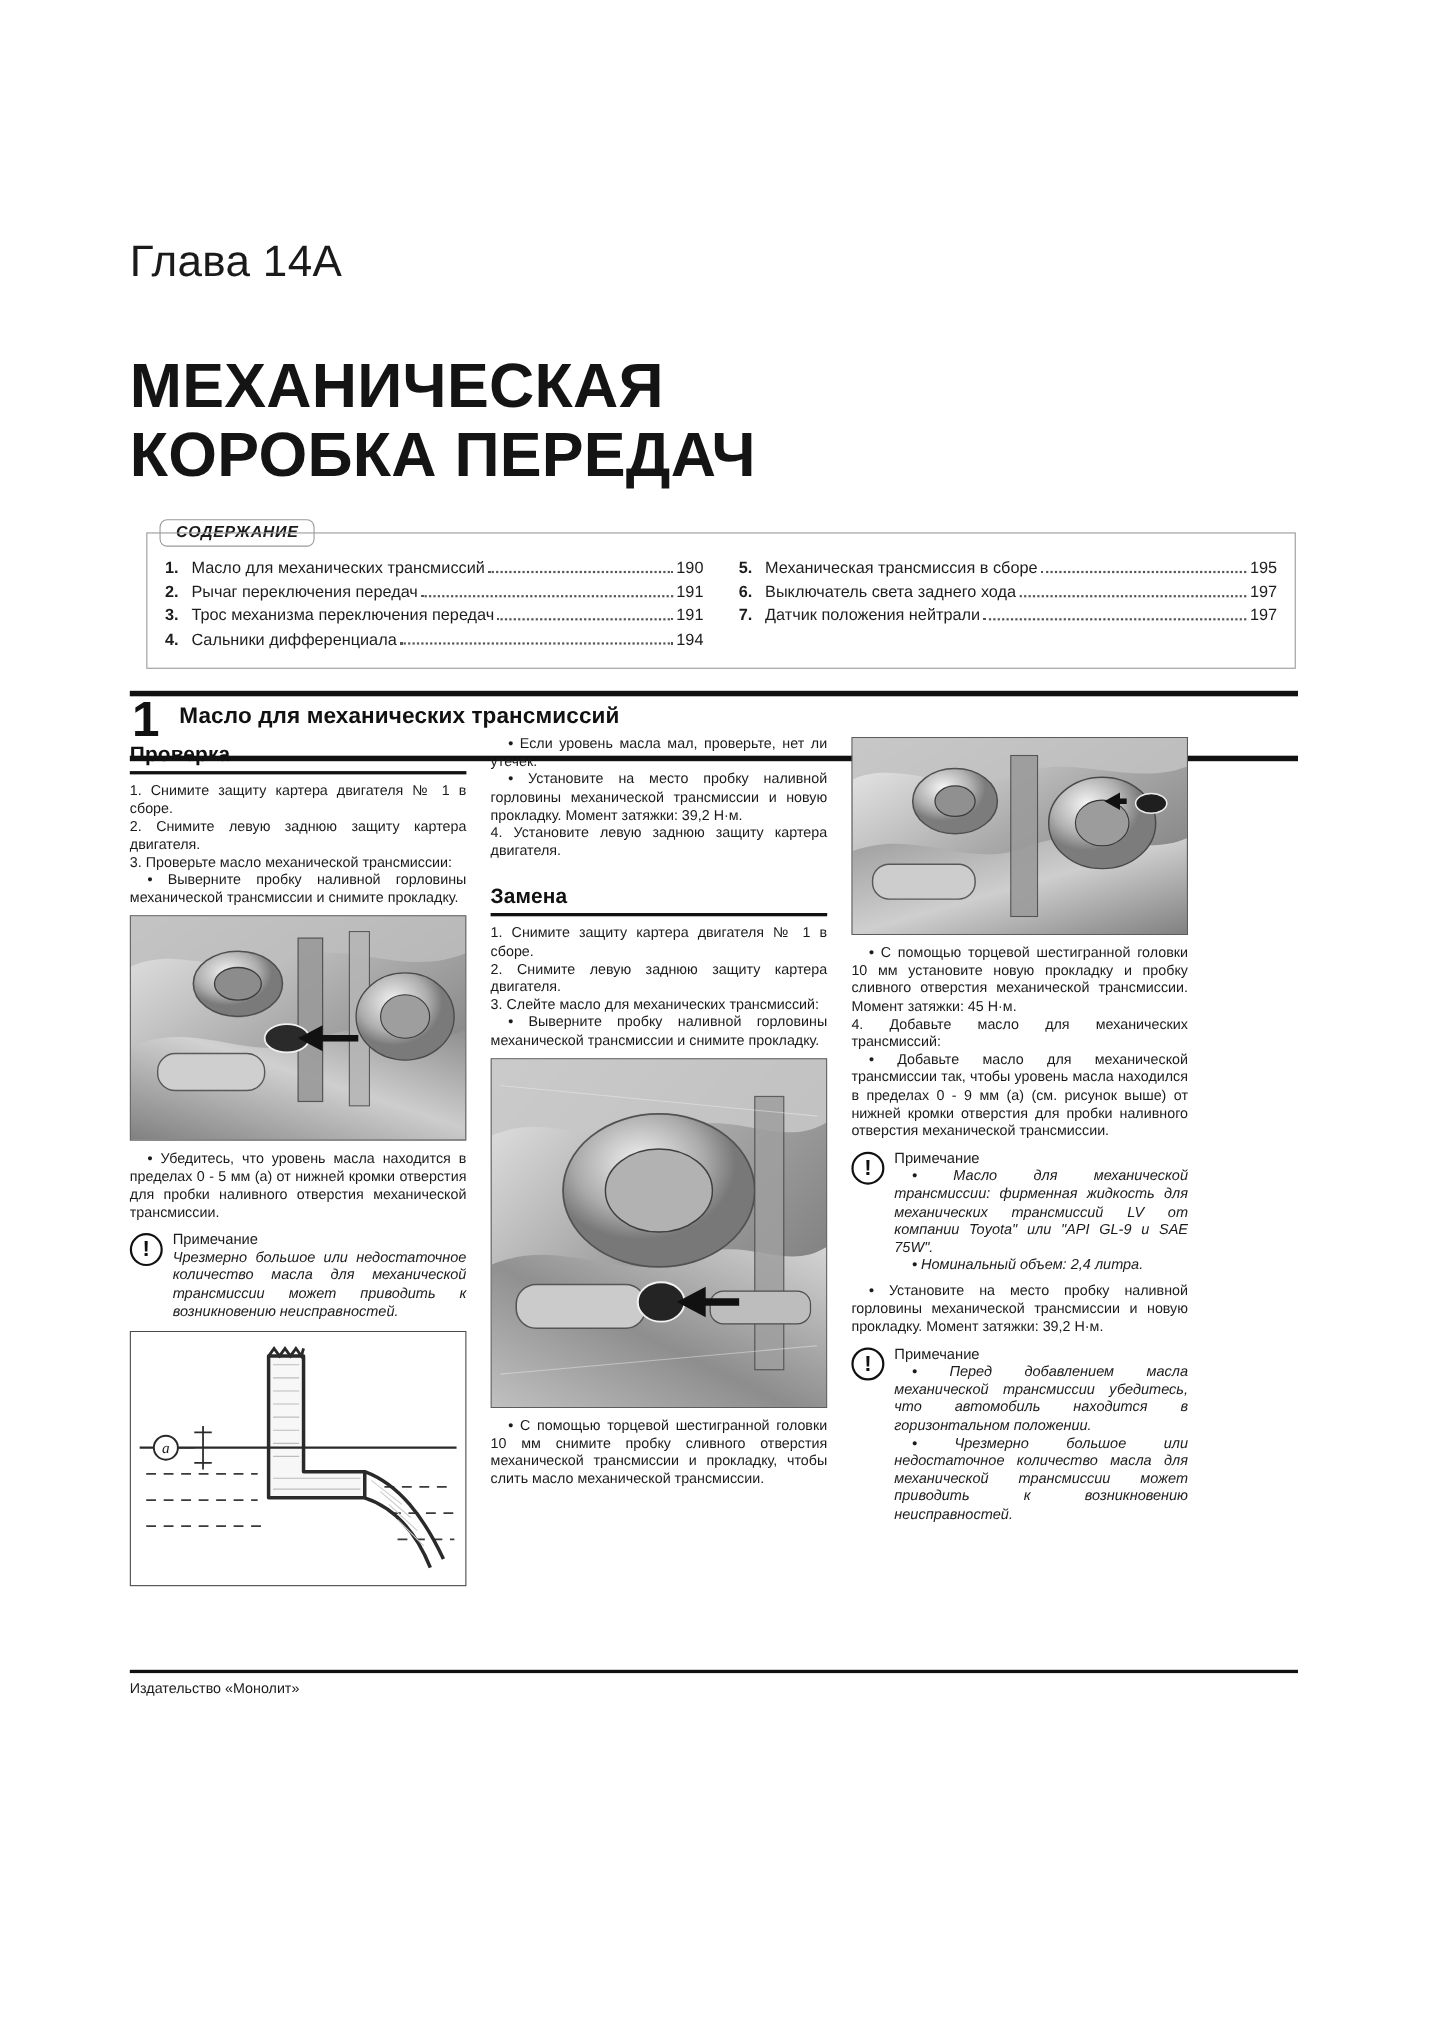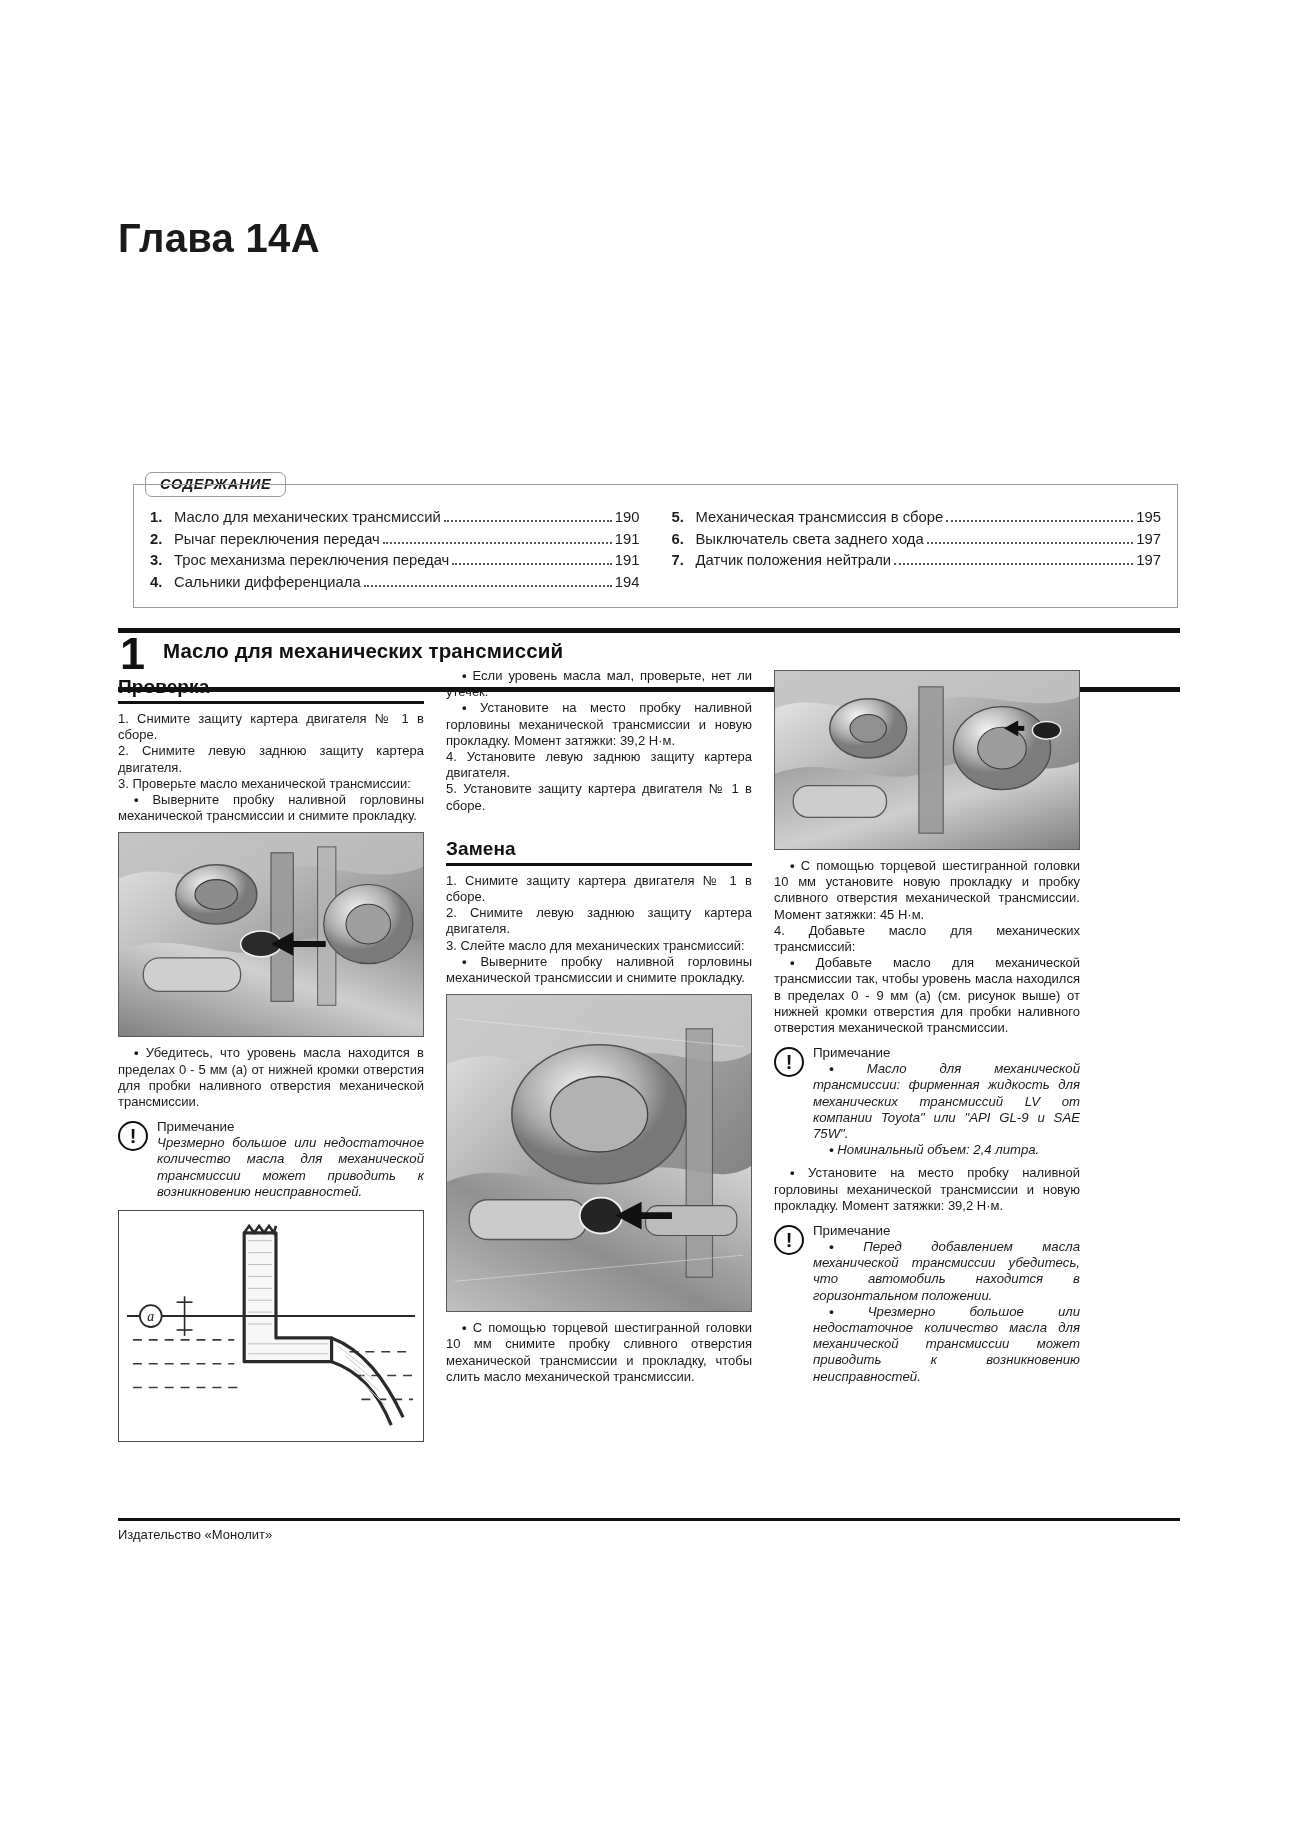--- a/index.html
+++ b/index.html
@@ -14,21 +14,21 @@
     position:relative;
     width:1300px;height:1839px;
     box-sizing:border-box;
     padding:0;
     overflow:hidden;
   }
 
   
   .chapter-label{
     position:absolute;left:118px;top:216px;
-    font-size:40px;font-weight:700;letter-spacing:.3px;color:#1a1a1a;
+    font-size:40px;font-weight:400;letter-spacing:.3px;color:#1a1a1a;
   }
   .chapter-title{
     position:absolute;left:118px;top:320px;width:760px;
     font-size:57px;font-weight:700;line-height:1.11;
     letter-spacing:.2px;color:#141414;
   }
   .chapter-title span{display:block;}
 
   
   .toc{
@@ -152,20 +152,24 @@
     font-size:13px;color:#1b1b1b;
   }
 </style>
 </head>
 <body>
 
 <div class="page">
 
   <div class="chapter-label">Глава 14А</div>
 
+  <div class="chapter-title">
+    <span>МЕХАНИЧЕСКАЯ</span>
+    <span>КОРОБКА ПЕРЕДАЧ</span>
+  </div>
 
   <div class="toc-tab">СОДЕРЖАНИЕ</div>
   <div class="toc">
     <div class="toc-cols">
       <div class="toc-col">
         <div class="toc-row">
           <span class="toc-num">1.</span>
           <span class="toc-text">Масло для механических трансмиссий</span>
           <span class="toc-dots"></span>
           <span class="toc-page">190</span>
@@ -325,21 +329,20 @@
           <text x="32" y="111" font-family="Liberation Serif, serif" font-size="14" font-style="italic" text-anchor="middle" fill="#1a1a1a">а</text>
           <line x1="43" y1="106" x2="58" y2="106" stroke="#2a2a2a" stroke-width="1.4"></line>
         </svg>
       </div>
     </div>
 
     <div class="col">
       <p class="bullet">Если уровень масла мал, проверьте, нет ли утечек.</p>
       <p class="bullet">Установите на место пробку наливной горловины механической трансмиссии и новую прокладку. Момент затяжки: 39,2 Н·м.</p>
       <p class="step">4. Установите левую заднюю защиту картера двигателя.</p>
-      <p class="step">5. Установите защиту картера двигателя № 1 в сборе.</p>
 
       <h3 class="sub" style="margin-top:24px;">Замена</h3>
       <div class="sub-rule"></div>
 
       <p class="step">1.  Снимите защиту картера двигателя № 1 в сборе.</p>
       <p class="step">2. Снимите левую заднюю защиту картера двигателя.</p>
       <p class="step">3. Слейте масло для механических трансмиссий:</p>
       <p class="bullet">Выверните пробку наливной горловины механической трансмиссии и снимите прокладку.</p>
 
       <div class="photo" style="height:318px;">

